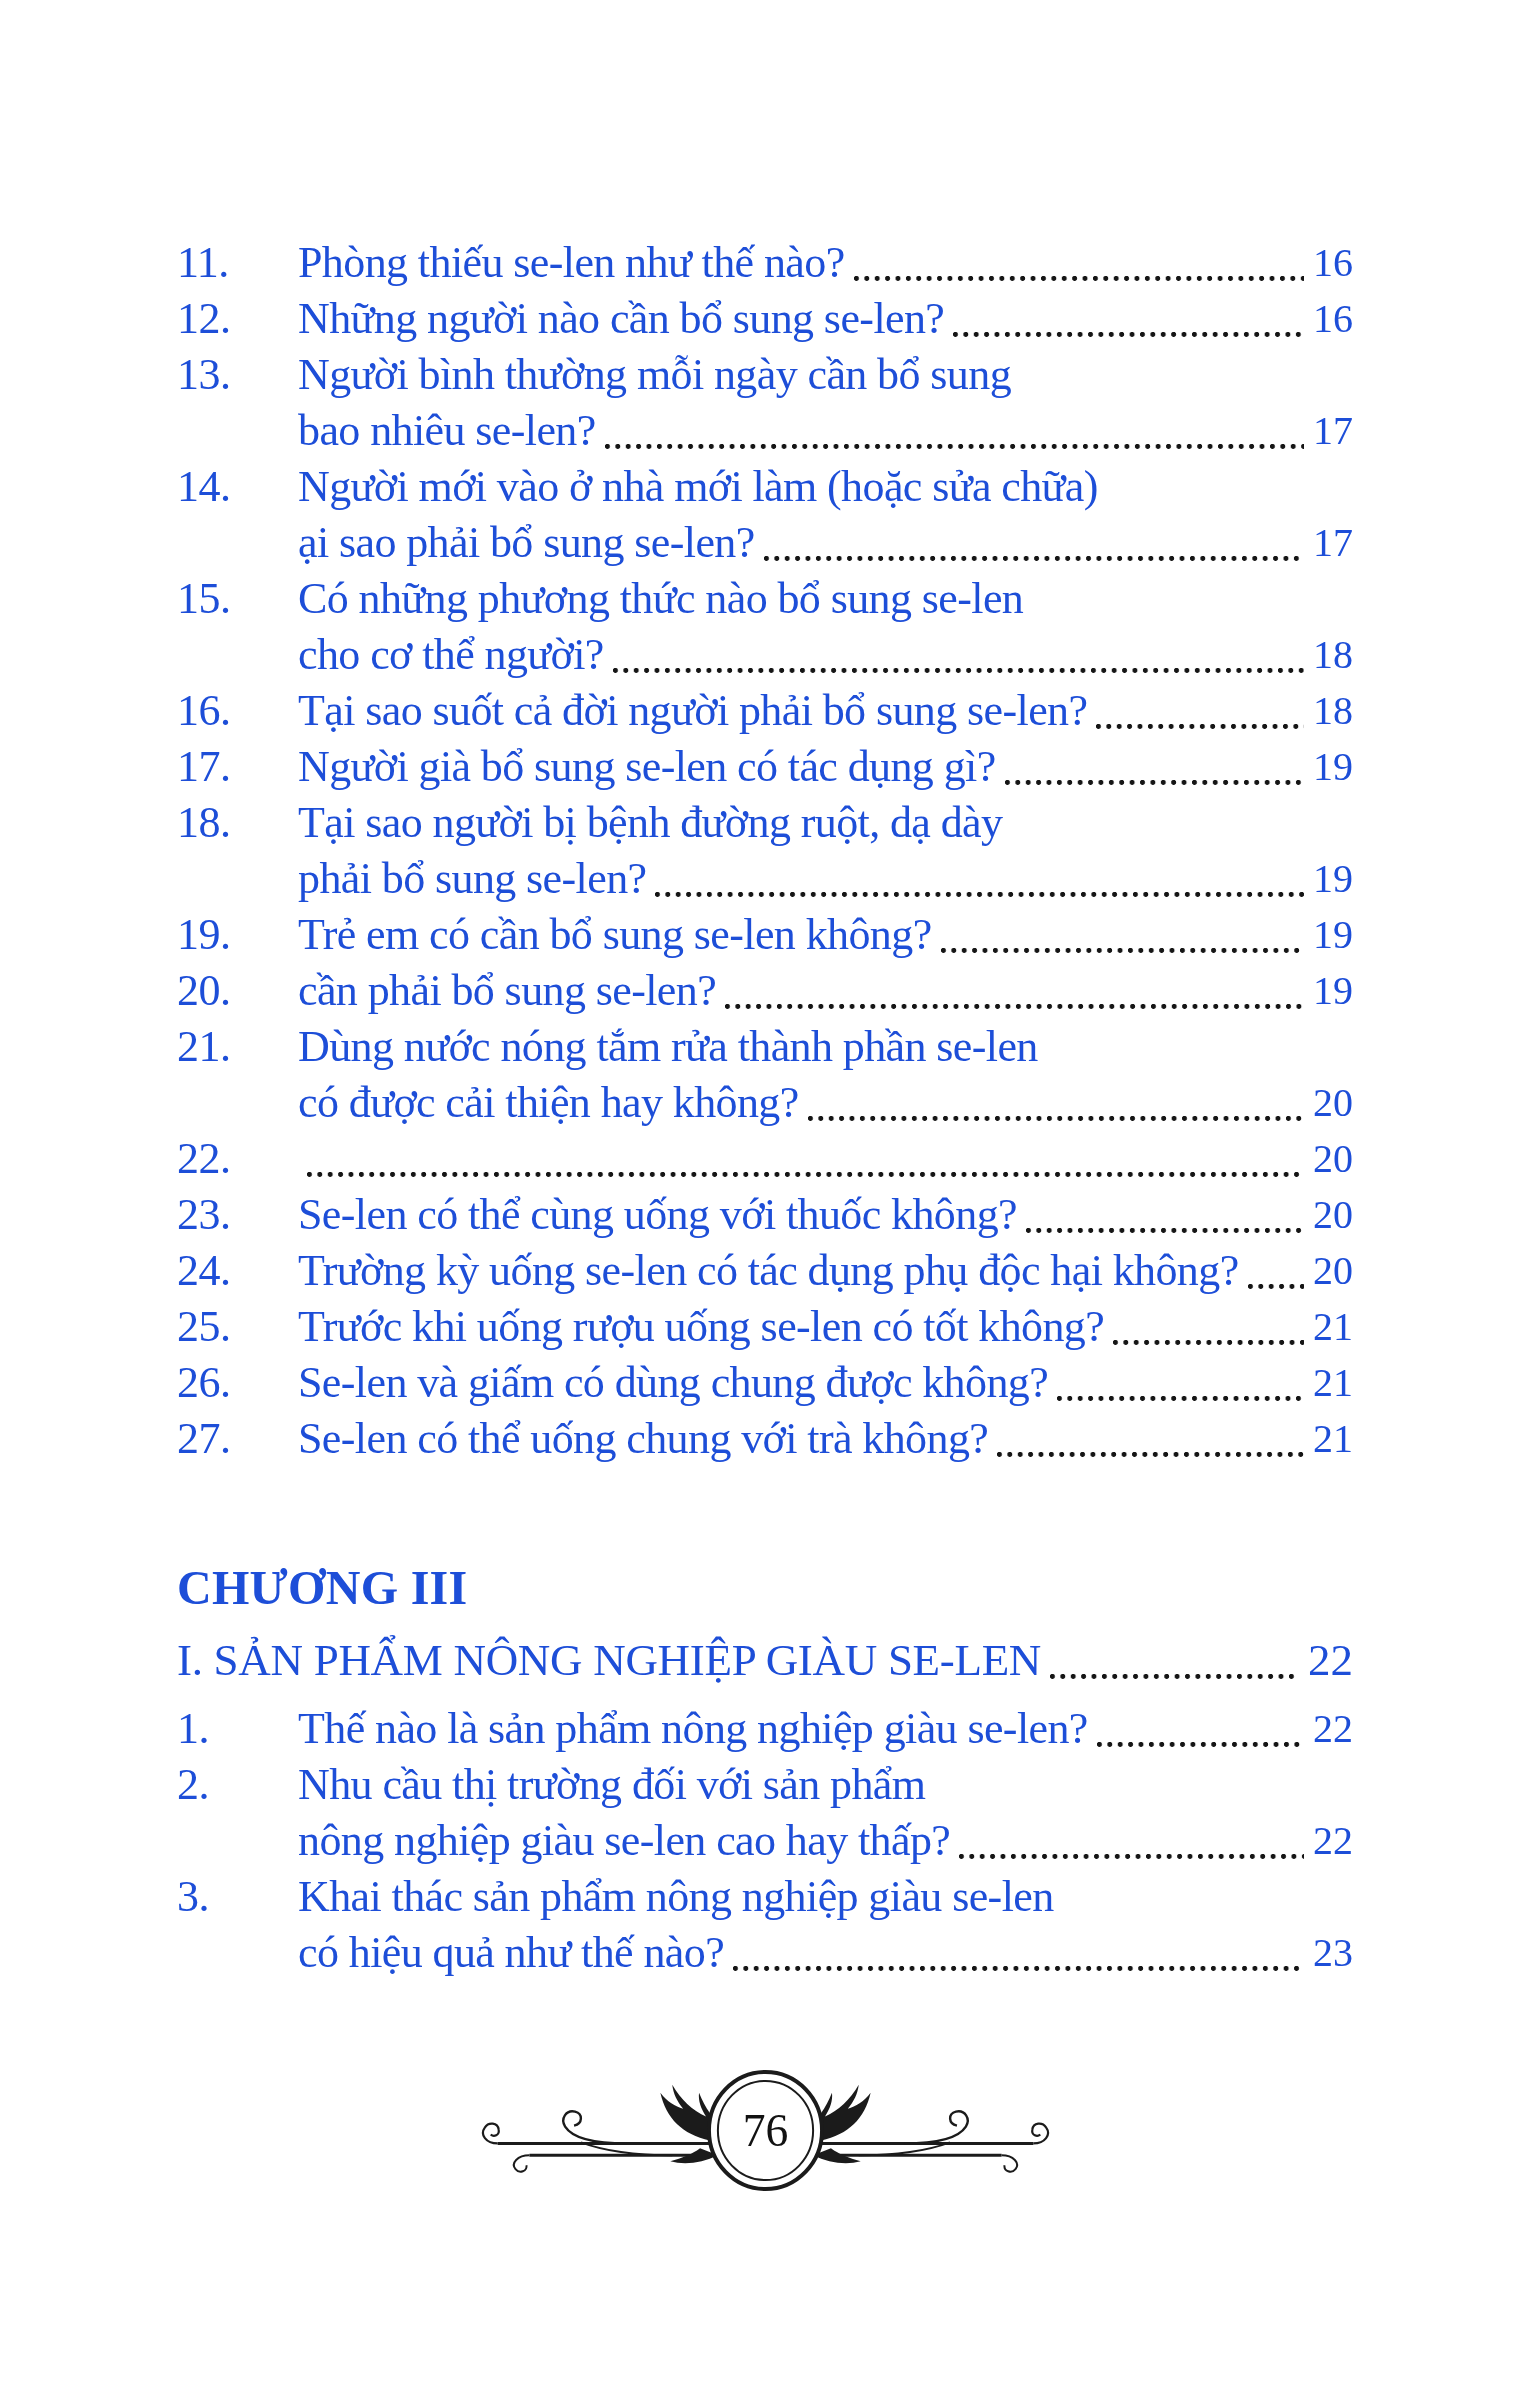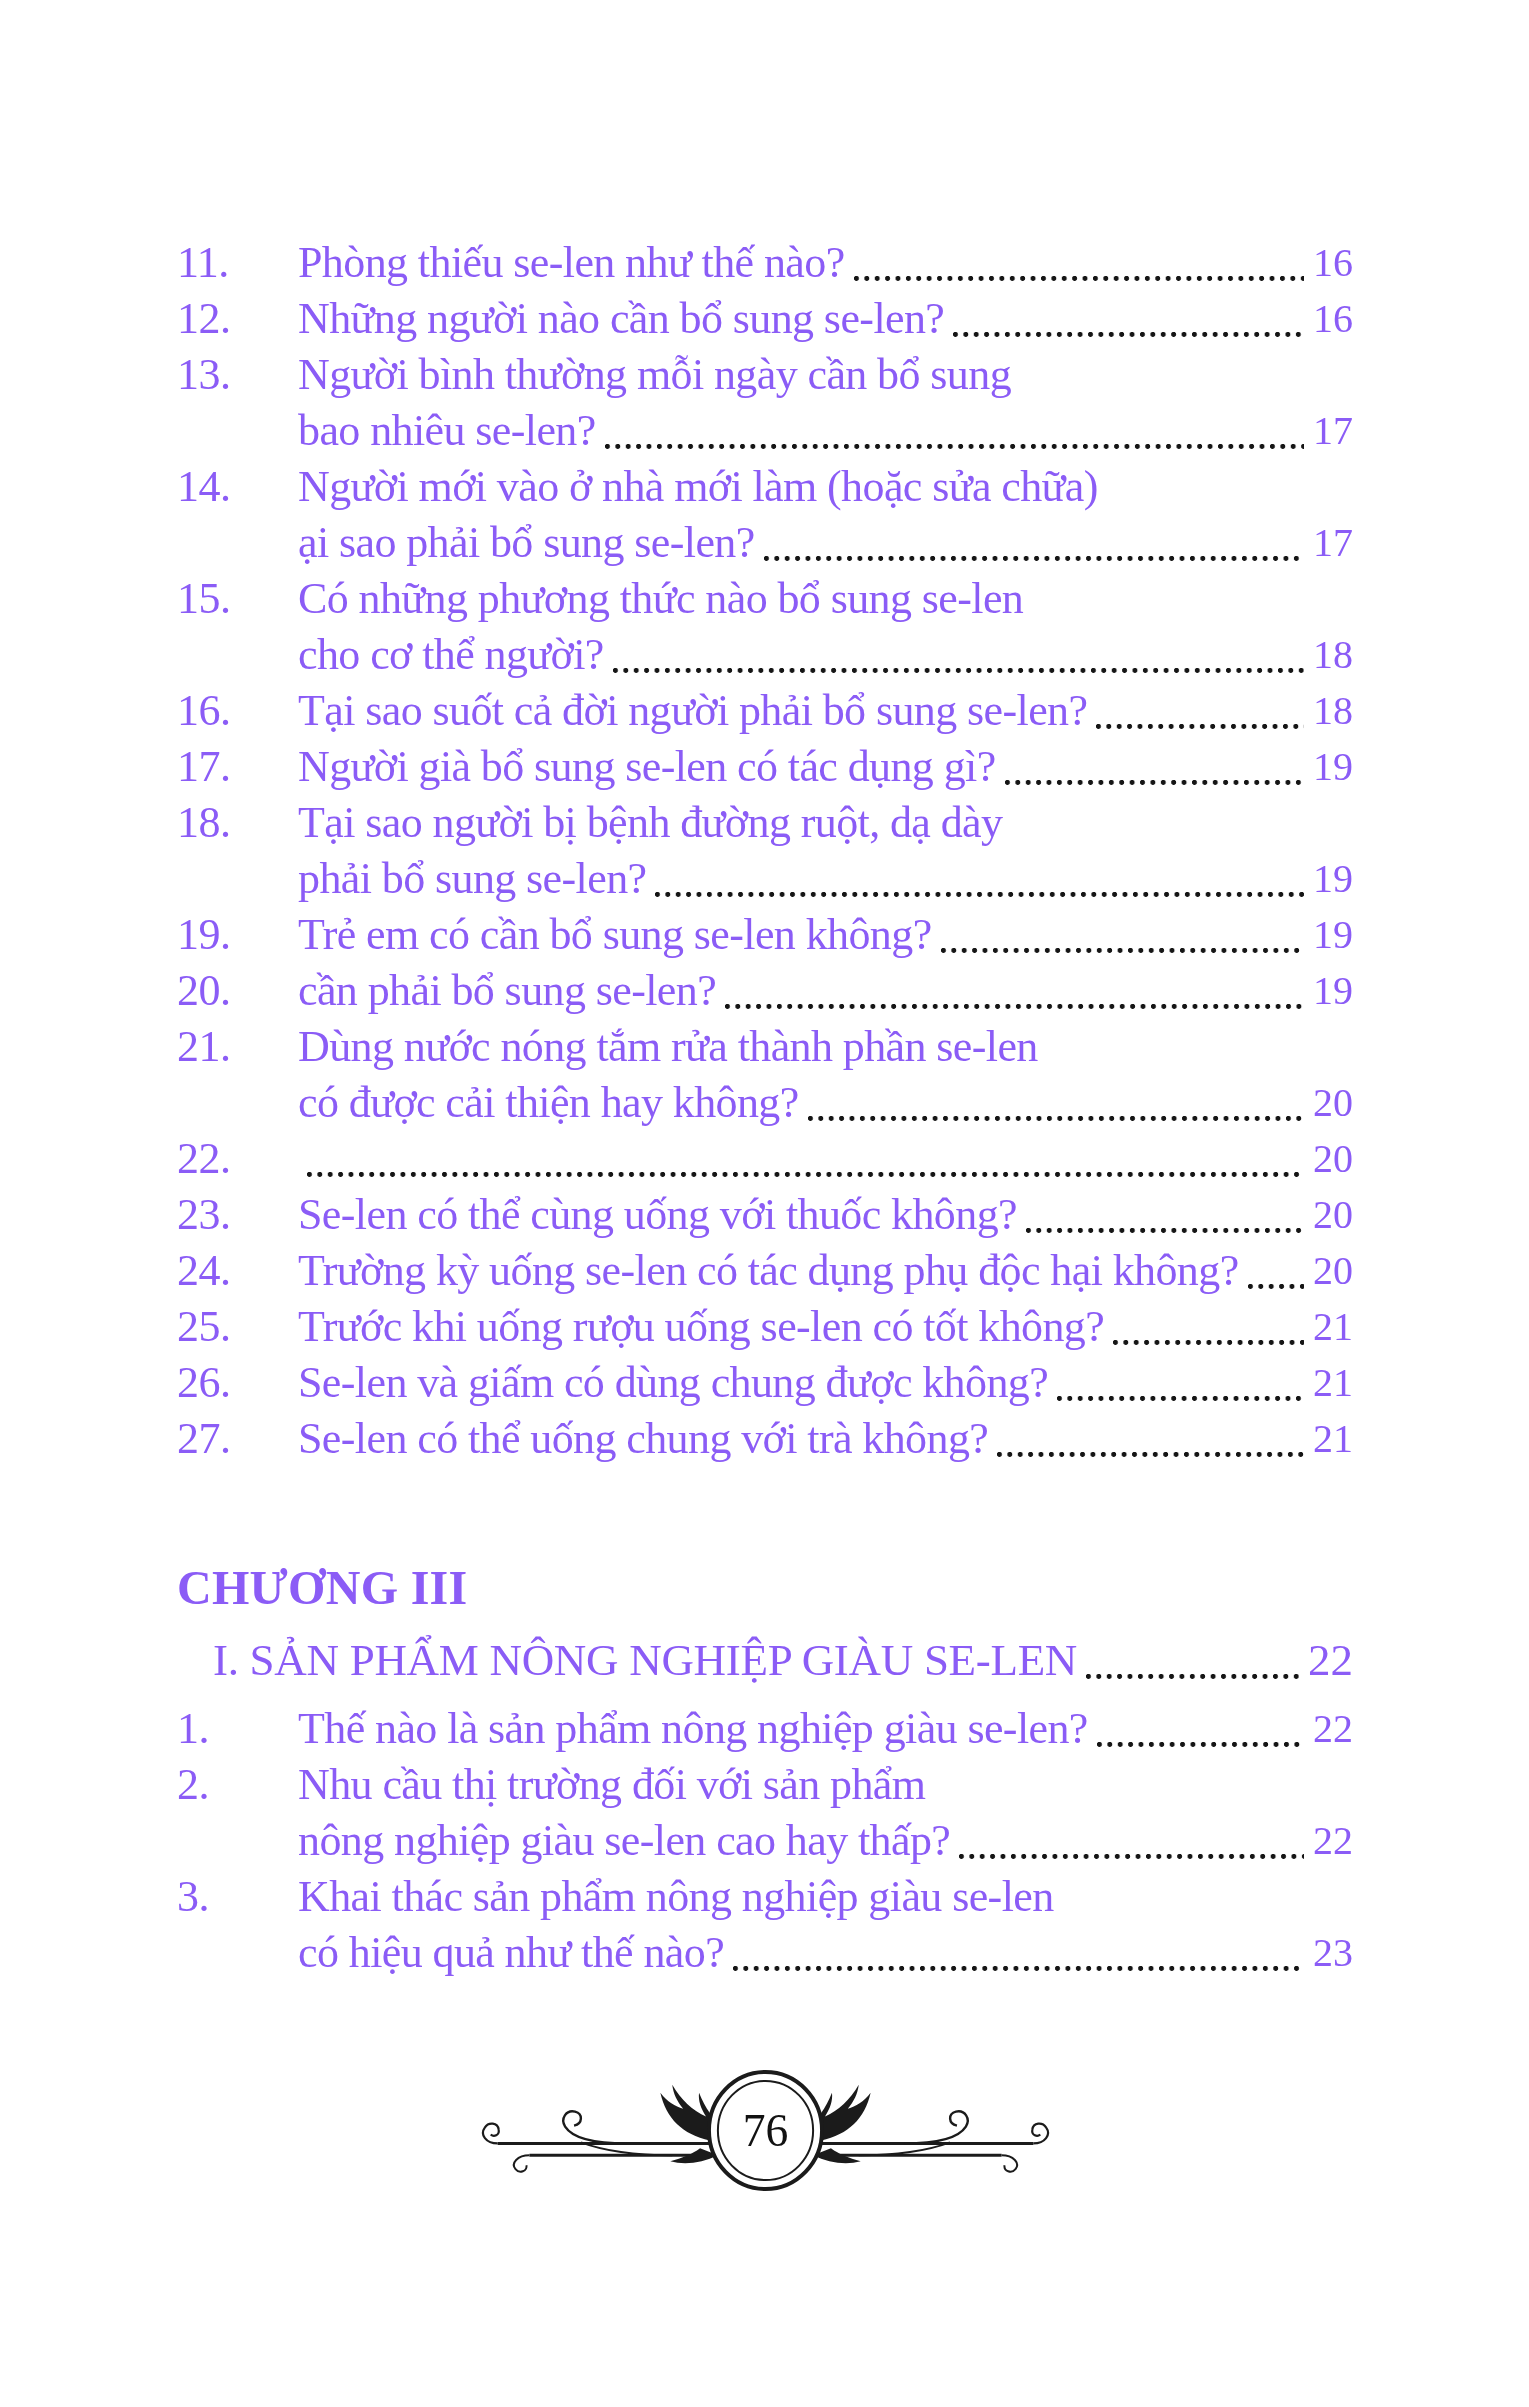--- a/index.html
+++ b/index.html
@@ -6,21 +6,21 @@
   body {
     width: 1529px; height: 2408px;
     background: #ffffff;
     overflow: hidden;
   }
   .page {
     box-sizing: border-box;
     width: 1529px; height: 2408px;
     padding: 235px 176px 0 177px;
     font-family: "Liberation Serif", "DejaVu Serif", serif;
-    color: #8b5cf6;
+    color: #1d4ed8;
   }
   .toc-row { display: flex; align-items: flex-start; }
   .num {
     flex: 0 0 121px;
     font-size: 44px; line-height: 56px;
     letter-spacing: -0.5px;
   }
   .tbody { flex: 1 1 auto; min-width: 0; }
   .line { display: flex; font-size: 44px; line-height: 56px; }
   .txt { white-space: nowrap; letter-spacing: -0.6px; }
@@ -34,21 +34,21 @@
   }
   .pg { white-space: nowrap; font-size: 40px; line-height: 56px; }
   .chapter {
     margin-top: 92px;
     text-align: left;
     font-weight: bold;
     font-size: 48px; line-height: 58px;
     letter-spacing: 0.3px;
   }
   .sec-row { display: flex; margin-top: 14px; font-size: 45px; line-height: 58px; }
-  .sec-label { white-space: nowrap; letter-spacing: -0.3px; margin-left: 36px; }
+  .sec-label { white-space: nowrap; letter-spacing: -0.3px; }
   .sec-row .pg { font-size: 45px; line-height: 58px; }
   .section-items { margin-top: 12px; }
   .ornament { margin-top: 88px; display: flex; justify-content: center; }
 </style>
 </head>
 <body>
 
 <div class="page">
 
   <div>

